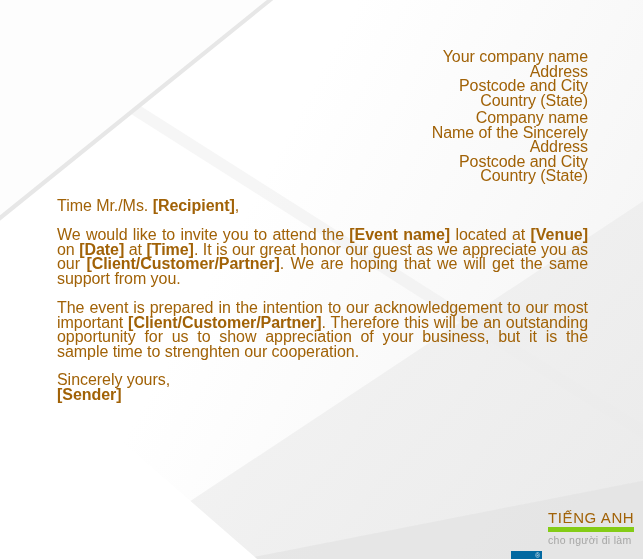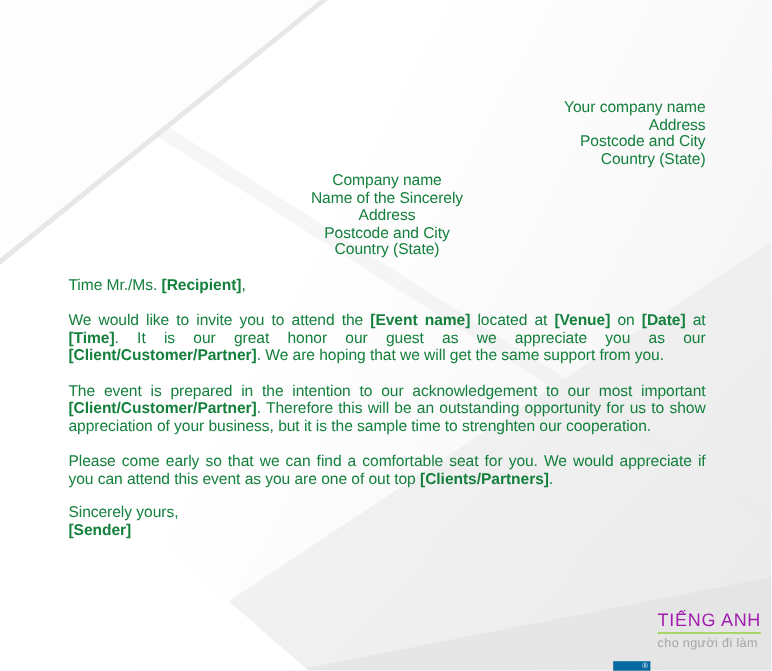--- a/index.html
+++ b/index.html
@@ -19,49 +19,48 @@
   .s-tl-white { background:#fdfdfd; clip-path:polygon(0 0, 41.5% 0, 0 38.5%); }
   .s-br-gray { background:linear-gradient(135deg, #f8f8f8, #e9e9e9);
     clip-path:polygon(100% 36%, 100% 100%, 16% 100%); opacity:.85; }
   .s-bottom-strip { background:#e2e2e2; opacity:.7;
     clip-path:polygon(38% 100%, 100% 86%, 100% 100%); }
   .s-bl-white { background:#ffffff; clip-path:polygon(0 60%, 40% 100%, 0 100%); }
 
   
   .letter {
     position:absolute; left:57px; top:50px; width:531px;
-    color:#15803d; font-size:13px; line-height:14.5px; letter-spacing:-0.05px;
+    color:#a16207; font-size:16px; line-height:14.5px; letter-spacing:-0.05px;
     z-index:2;
-    margin-top:32px;
   }
   .sender { text-align:right; margin-bottom:3px; }
   .block-line { white-space:nowrap; }
-  .recipient { text-align:center; }
+  .recipient { text-align:right; }
   .subject { margin-top:15px; font-weight:400; }
   .greeting { margin-top:15px; }
   .para { margin-top:15px; text-align:justify; }
   .closing { margin-top:14px; }
   b, .seg-b { font-weight:700; }
 
   
   .logo { position:absolute; left:511px; top:508px; display:flex; align-items:flex-start; z-index:3; }
   .logo-square {
     width:31px; height:31px; background:#0369a1; position:relative; flex:0 0 auto;margin-top:43px;
   }
   .logo-square .aroma {
     position:absolute; bottom:2px; left:0; right:0; text-align:center;
     color:#ffffff; font-size:8.5px; font-weight:700; letter-spacing:.2px;
   }
   .logo-square .reg {
     position:absolute; top:1px; right:2px; color:rgba(255,255,255,.85); font-size:6.5px;
   }
   .logo-text { margin-left:6px; padding-top:1px; }
   .logo-title {
-    color:#a21caf; font-size:15px; letter-spacing:.6px; line-height:17px;
-    padding-bottom:1px; border-bottom:1px solid #84cc16; white-space:nowrap;
+    color:#a16207; font-size:15px; letter-spacing:.6px; line-height:17px;
+    padding-bottom:1px; border-bottom:5px solid #84cc16; white-space:nowrap;
   }
   .logo-subtitle {
     color:#a6a6a5; font-size:10.5px; letter-spacing:.3px; padding-top:2px; white-space:nowrap;
   }
 </style>
 </head>
 <body>
 
 <div class="bg">
   <div class="shape s-gradient"></div>
@@ -88,21 +87,20 @@
     <div class="block-line">Address</div>
     <div class="block-line">Postcode and City</div>
     <div class="block-line">Country (State)</div>
   </div>
 
 
   <div class="greeting"><span>Time Mr./Ms. </span><span class="seg-b">[Recipient]</span><span>,</span></div>
 
   <div class="para"><span>We would like to invite you to attend the </span><span class="seg-b">[Event name]</span><span> located at </span><span class="seg-b">[Venue]</span><span> on </span><span class="seg-b">[Date]</span><span> at </span><span class="seg-b">[Time]</span><span>. It is our great honor our guest as we appreciate you as our </span><span class="seg-b">[Client/Customer/Partner]</span><span>. We are hoping that we will get the same support from you.</span></div>
   <div class="para"><span>The event is prepared in the intention to our acknowledgement to our most important </span><span class="seg-b">[Client/Customer/Partner]</span><span>. Therefore this will be an outstanding opportunity for us to show appreciation of your business, but it is the sample time to strenghten our cooperation.</span></div>
-  <div class="para"><span>Please come early so that we can find a comfortable seat for you. We would appreciate if you can attend this event as you are one of out top </span><span class="seg-b">[Clients/Partners]</span><span>.</span></div>
 
   <div class="closing">
     <div class="block-line">Sincerely yours,</div>
     <div class="block-line seg-b">[Sender]</div>
   </div>
 
 </div>
 
 <div class="logo">
   <div class="logo-square">

